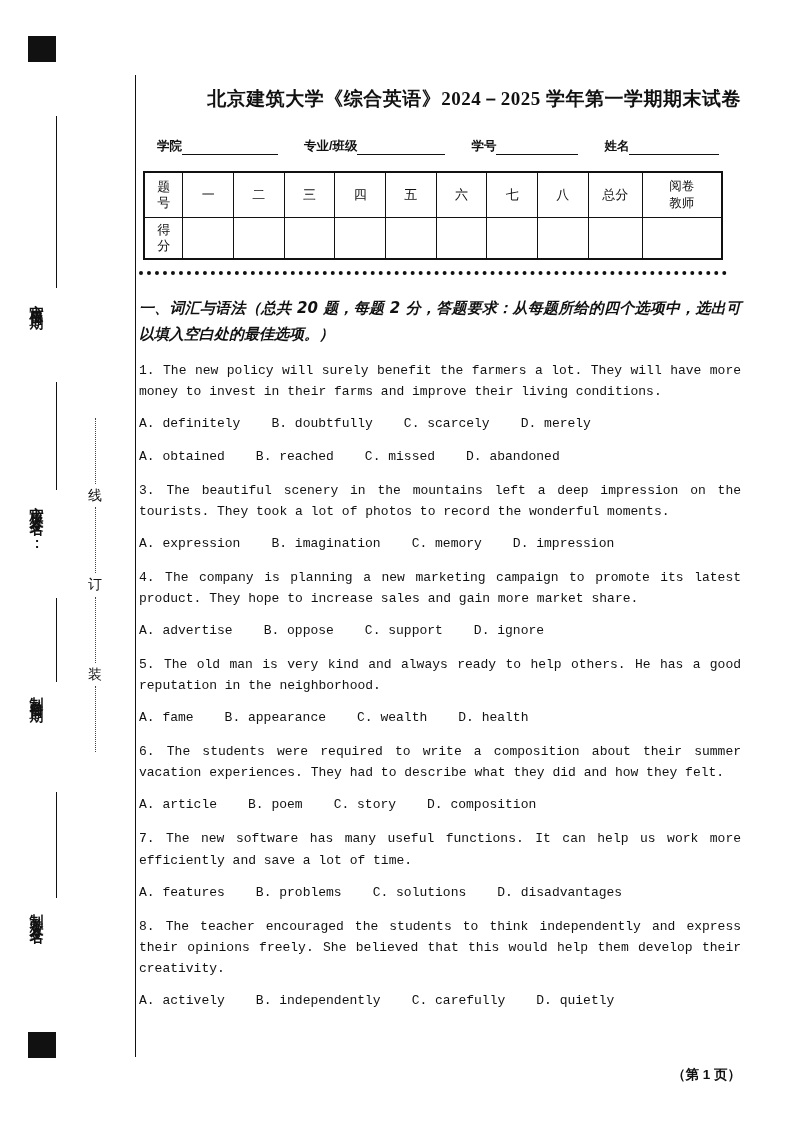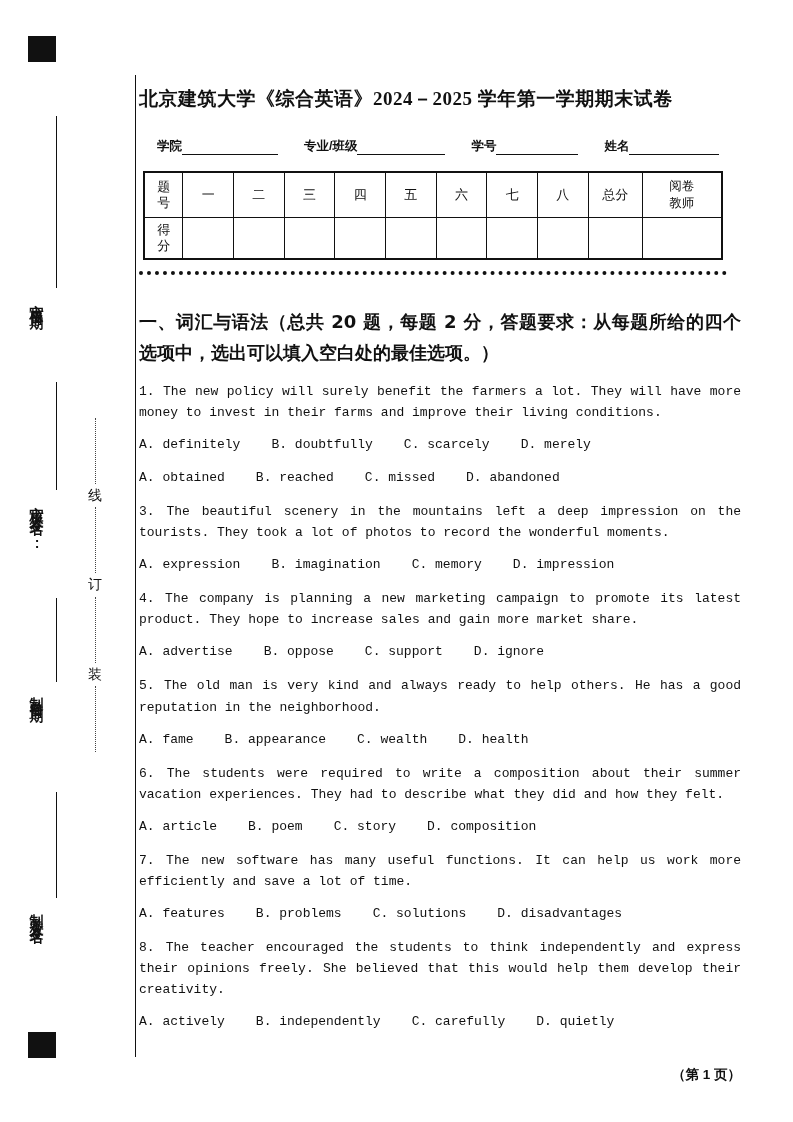--- a/index.html
+++ b/index.html
@@ -27,21 +27,21 @@
   
   .binding{position:absolute;left:88px;top:418px;height:334px;display:flex;flex-direction:column;align-items:center;}
   .bdots{flex:1;width:0;border-left:1.6px dotted #444;}
   .bchar{font-size:14px;color:#111;line-height:1.4;padding:2px 0;}
 
   
   .seal-border{position:absolute;left:135px;top:75px;height:982px;width:0;border-left:1.2px solid #111;}
 
   .main{position:absolute;left:139px;top:80px;width:602px;}
   .title{
-    text-align:left;font-weight:700;font-size:19px;letter-spacing:0.5px;
+    text-align:right;font-weight:700;font-size:19px;letter-spacing:0.5px;
     font-family:"Liberation Serif","DejaVu Serif",serif;margin-top:6px;white-space:nowrap;
   }
 
   .form-row{display:flex;align-items:flex-end;margin-top:26px;font-size:12.5px;font-weight:700;padding-left:18px;}
   .form-group{display:flex;align-items:flex-end;margin-right:26px;text-align:center;}
   .form-label{white-space:nowrap;}
   .form-blank{display:inline-block;border-bottom:1px solid #111;height:14px;}
   .fb1{width:96px;}.fb2{width:88px;}.fb3{width:82px;}.fb4{width:90px;}
 
   table.score{
@@ -51,22 +51,23 @@
   table.score td{border:1px solid #111;text-align:center;vertical-align:middle;padding:0;}
   table.score tr.r1 td{height:44px;}
   table.score tr.r2 td{height:40px;}
   .vhead{display:inline-block;width:1em;line-height:1.25;font-size:13px;}
   .wide-head{display:inline-block;width:2.2em;line-height:1.4;font-size:12.5px;}
   col.c-head{width:36px;} col.c-num{width:47px;} col.c-total{width:50px;} col.c-teacher{width:74px;}
 
   .dotted-sep{margin-top:11px;width:588px;border-top:4px dotted #111;height:0;}
 
   .section-heading{
-    margin-top:32px;font-weight:700;font-size:18px;line-height:1.7;text-align:justify;
+    margin-top:21px;font-weight:700;font-size:15px;line-height:1.7;text-align:justify;
     font-family:"DejaVu Sans","Liberation Sans",sans-serif;
+    font-style:italic;
   }
 
   .question{margin-top:13px;}
   .qtext{
     margin:0;font-family:"Liberation Mono","DejaVu Sans Mono",monospace;
     font-size:13px;line-height:1.62;text-align:justify;
   }
   .opts{
     margin-top:12px;display:flex;gap:31px;
     font-family:"Liberation Mono","DejaVu Sans Mono",monospace;font-size:13px;line-height:20px;

